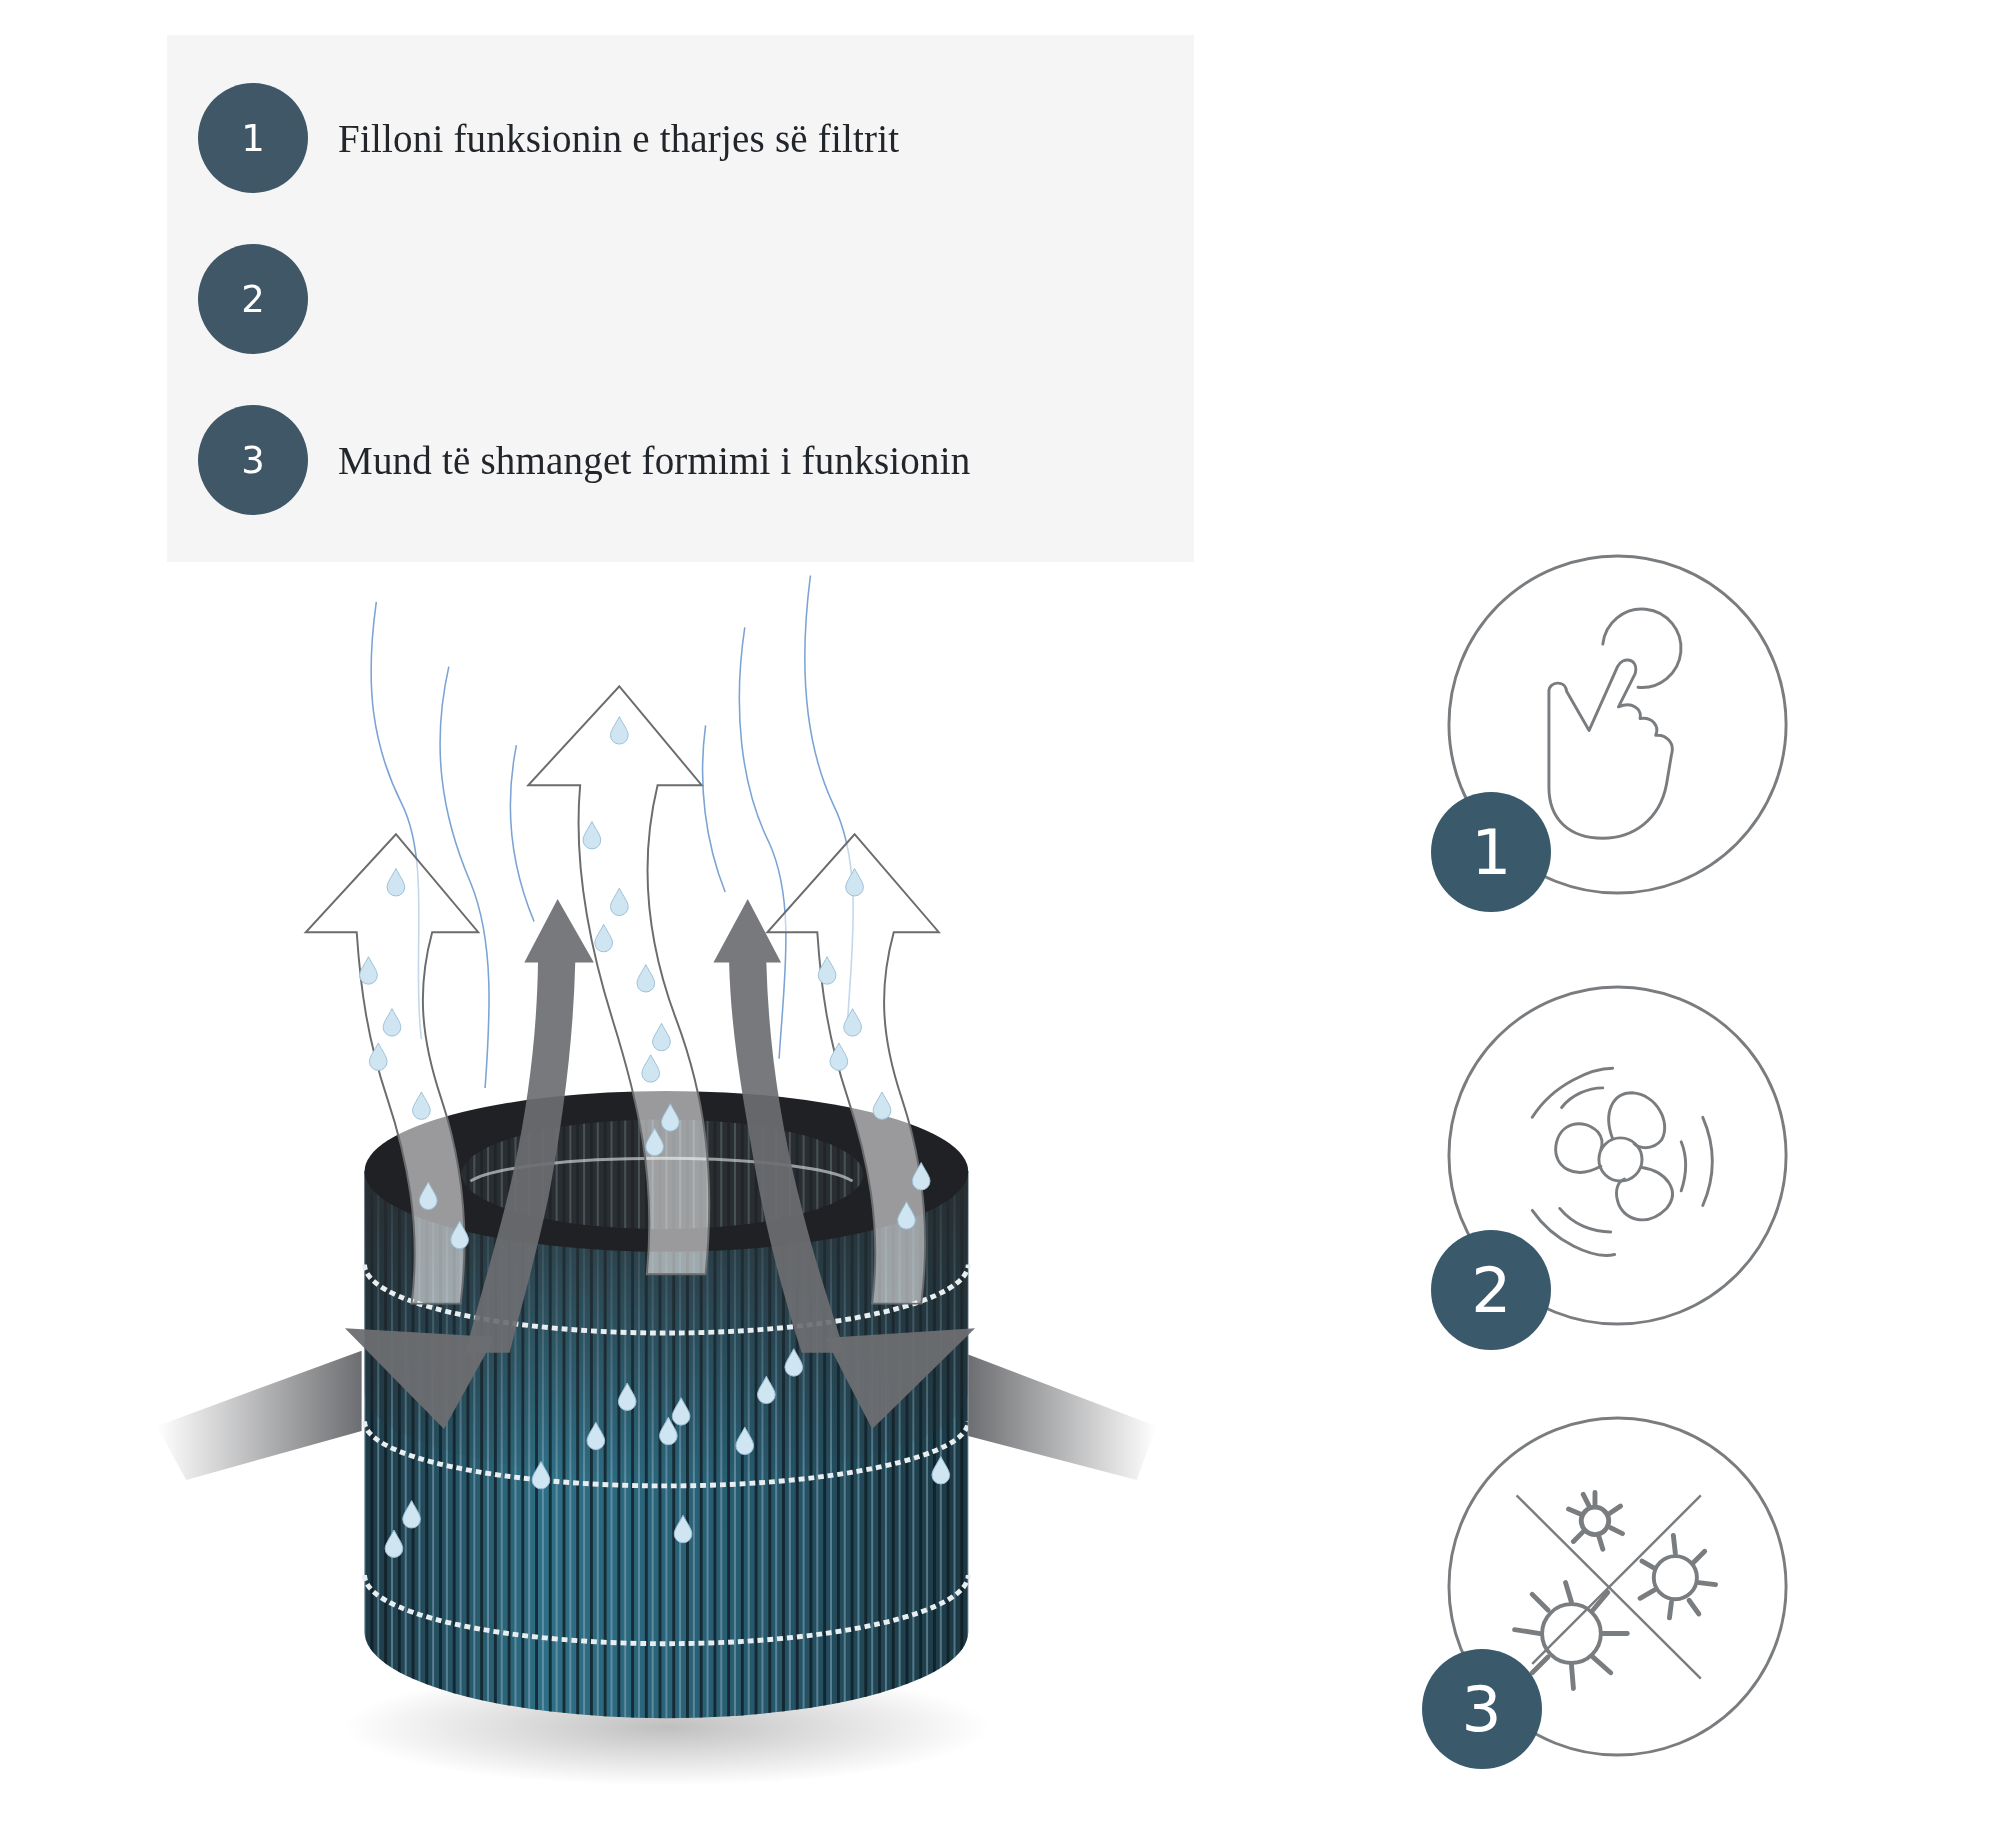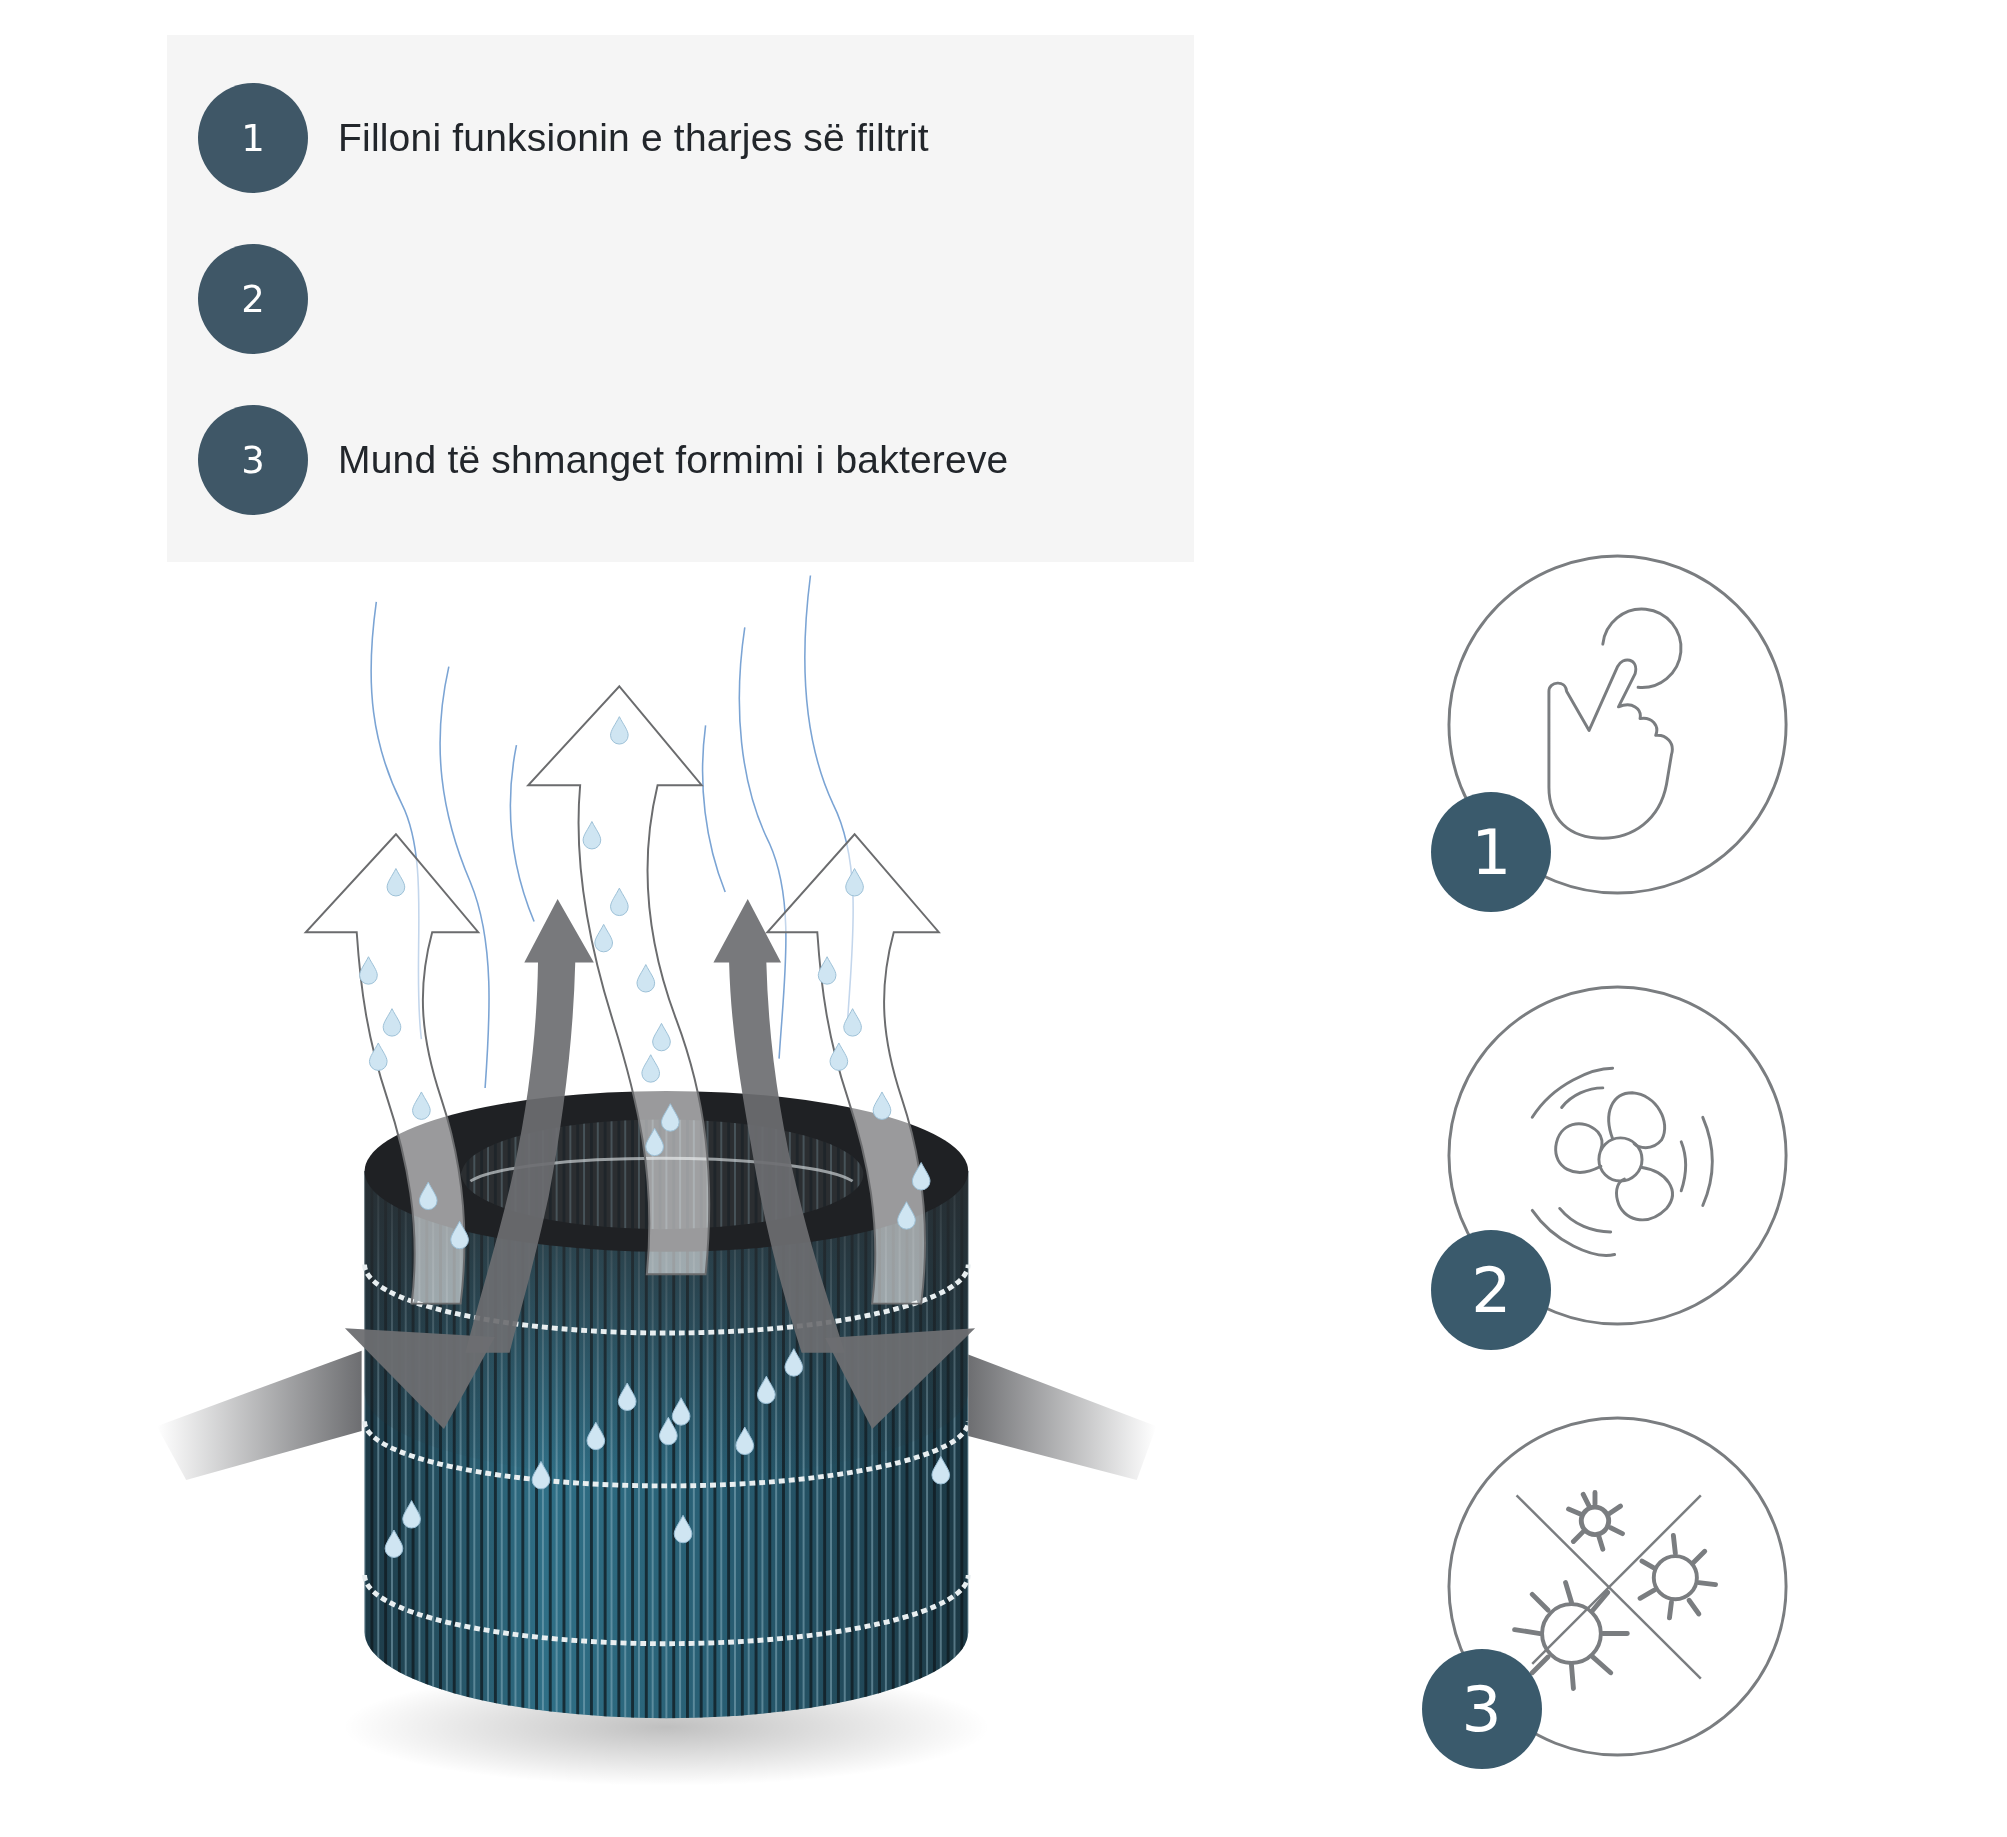--- a/index.html
+++ b/index.html
@@ -12,21 +12,21 @@
   .step-badge {
     width: 110px; height: 110px; border-radius: 50%;
     background: #3f5767; color: #ffffff;
     display: flex; align-items: center; justify-content: center;
     font-size: 37px; font-weight: normal;
     font-family: "DejaVu Sans", sans-serif;
   }
   .step-text {
     margin-left: 30px; font-size: 39px; color: #22262b; white-space: nowrap;
     letter-spacing: 0.2px;
-    font-family: Liberation Sans, sans-serif;
+    font-family: Liberation Serif, serif;
   }
   .illustration { position: absolute; left: 0; top: 0; width: 2007px; height: 1838px; pointer-events: none; }
   .icon-circle { position: absolute; }
   .icon-badge {
     position: absolute; width: 120px; height: 120px; border-radius: 50%;
     background: #3a5a6c; color: #ffffff;
     display: flex; align-items: center; justify-content: center;
     font-size: 63px; font-family: "DejaVu Sans", sans-serif; font-weight: normal;
   }
 </style>
@@ -36,21 +36,21 @@
 <div class="steps-panel">
   <div class="step-row" style="top:48px;">
     <div class="step-badge">1</div>
     <div class="step-text">Filloni funksionin e tharjes së filtrit</div>
   </div>
   <div class="step-row" style="top:209px;">
     <div class="step-badge">2</div>
   </div>
   <div class="step-row" style="top:370px;">
     <div class="step-badge">3</div>
-    <div class="step-text">Mund të shmanget formimi i baktereve</div>
+    <div class="step-text">Mund të shmanget formimi i funksionin</div>
   </div>
 </div>
 
 <svg class="illustration" viewBox="0 0 2048 1875" xmlns="http://www.w3.org/2000/svg">
   <defs>
     <linearGradient id="pleats" x1="0" y1="0" x2="1" y2="0">
       <stop offset="0" stop-color="#1d3a47"></stop>
       <stop offset="0.3" stop-color="#2f6f86"></stop>
       <stop offset="0.6" stop-color="#285d72"></stop>
       <stop offset="1" stop-color="#1c3844"></stop>

